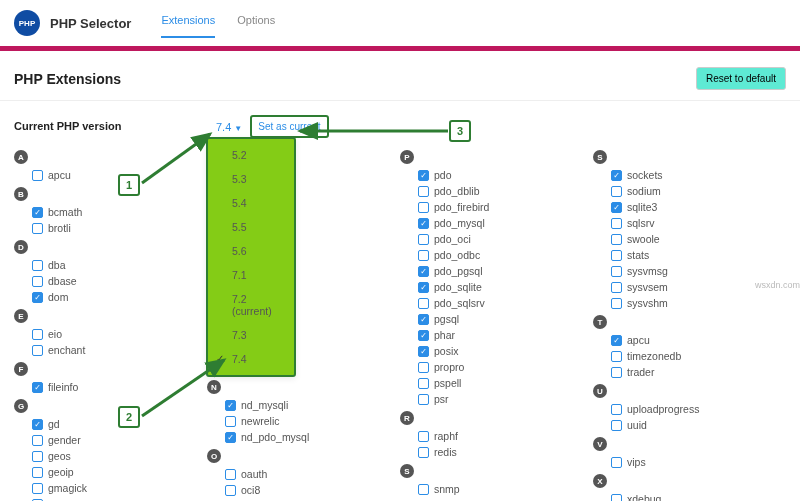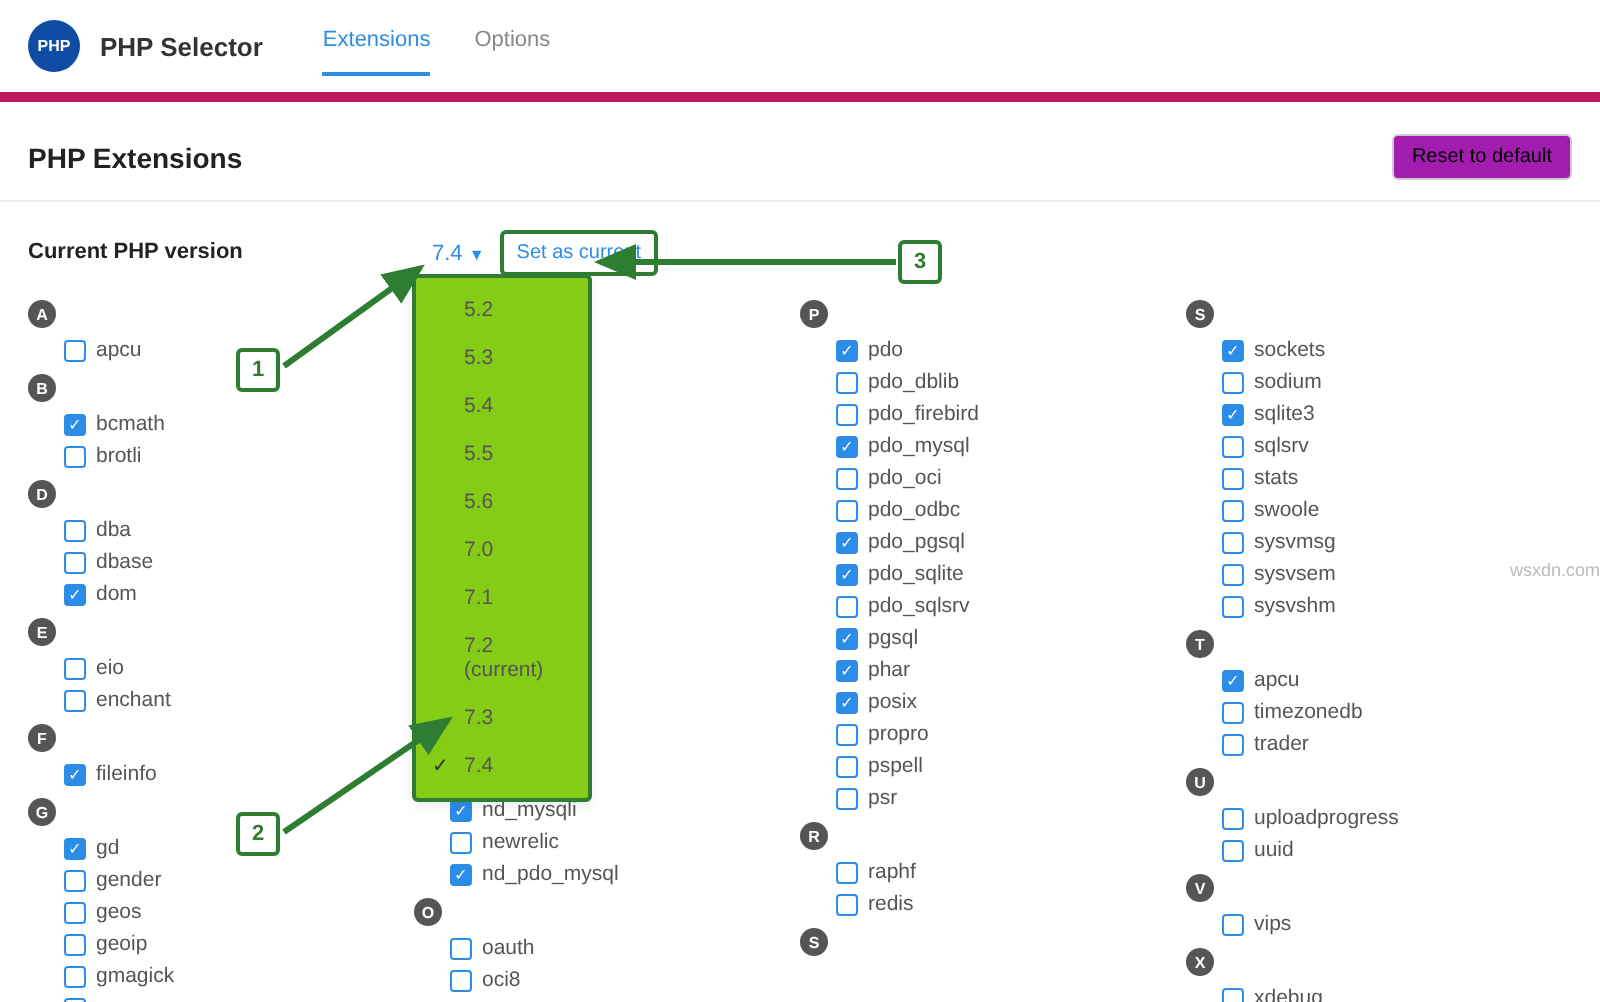--- a/index.html
+++ b/index.html
@@ -6,21 +6,21 @@
   body { font-family: -apple-system, BlinkMacSystemFont, "Segoe UI", Arial, sans-serif; font-size: 12px; color: #333; background: #fff; width: 800px; }
   .header { display: flex; align-items: center; padding: 8px 14px; border-bottom: 5px solid #be185d; }
   .logo { width: 26px; height: 26px; border-radius: 50%; background: #0f4ca3; position: relative; margin-right: 10px; }
   .logo::after { content: "PHP"; color: #fff; font-size: 8px; font-weight: bold; position: absolute; top: 50%; left: 50%; transform: translate(-50%, -50%); }
   .app-title { font-weight: 600; font-size: 13px; color: #333; margin-right: 30px; }
   .tabs { display: flex; gap: 22px; }
   .tab { font-size: 11px; color: #888; padding: 6px 0 10px; cursor: pointer; }
   .tab.active { color: #2c8de6; border-bottom: 2px solid #2c8de6; }
   .page-title-row { display: flex; align-items: center; justify-content: space-between; padding: 16px 14px 10px; }
   .page-title { font-size: 14px; font-weight: 700; color: #222; }
-  .reset-btn { font-size: 10px; border: 1px solid #ccc; background: #a21caf; padding: 5px 9px; border-radius: 3px; cursor: pointer; }
+  .reset-btn { font-size: 10px; border: 1px solid #ccc; background: #5eead4; padding: 5px 9px; border-radius: 3px; cursor: pointer; }
   .divider { height: 1px; background: #eee; margin-bottom: 8px; }
   .version-row { display: flex; align-items: flex-start; padding: 6px 14px 0; position: relative; }
   .version-label { font-size: 11px; font-weight: 700; color: #222; width: 200px; padding-top: 5px; }
   .version-picker { display: flex; align-items: center; gap: 4px; position: relative; }
   .version-current { color: #2c8de6; font-size: 11px; cursor: pointer; padding: 4px 2px; }
   .caret { color: #2c8de6; font-size: 8px; }
   .set-current { font-size: 10px; color: #2c8de6; padding: 4px 6px; border: 2.5px solid #2e7d32; border-radius: 3px; cursor: pointer; margin-left: 2px; }
   .dropdown { position: absolute; top: 22px; left: -8px; width: 90px; background: #84cc16; border: 2.5px solid #2e7d32; border-radius: 3px; padding: 4px 0; box-shadow: 0 2px 6px rgba(0,0,0,.08); z-index: 5; }
   .dd-item { font-size: 10.5px; color: #555; padding: 6px 10px 6px 24px; cursor: pointer; position: relative; }
   .dd-item.selected::before { content: "✓"; position: absolute; left: 8px; top: 6px; font-size: 10px; color: #333; }
@@ -60,21 +60,20 @@
   <div class="version-label">Current PHP version</div>
   <div class="version-picker">
     <span class="version-current"><span>7.4</span> <span class="caret">▼</span></span>
     <span class="set-current">Set as current</span>
     <div class="dropdown" id="dropdown">
         <div class="dd-item">5.2</div>
         <div class="dd-item">5.3</div>
         <div class="dd-item">5.4</div>
         <div class="dd-item">5.5</div>
         <div class="dd-item">5.6</div>
-        <div class="dd-item">7.0</div>
         <div class="dd-item">7.1</div>
         <div class="dd-item">7.2 (current)</div>
         <div class="dd-item">7.3</div>
         <div class="dd-item selected">7.4</div>
       </div>
   </div>
 </div>
 
 <div class="columns">
   <div class="col" id="col1"><div class="letter">A</div><div class="ext">
@@ -189,39 +188,42 @@
         <span class="ext-name">pspell</span>
       </div><div class="ext">
         <span class="chk"></span>
         <span class="ext-name">psr</span>
       </div><div class="letter">R</div><div class="ext">
         <span class="chk"></span>
         <span class="ext-name">raphf</span>
       </div><div class="ext">
         <span class="chk"></span>
         <span class="ext-name">redis</span>
-      </div><div class="letter">S</div></div>
+      </div><div class="letter">S</div><div class="ext">
+        <span class="chk"></span>
+        <span class="ext-name">snmp</span>
+      </div></div>
   <div class="col" id="col4"><div class="letter">S</div><div class="ext">
         <span class="chk checked"></span>
         <span class="ext-name">sockets</span>
       </div><div class="ext">
         <span class="chk"></span>
         <span class="ext-name">sodium</span>
       </div><div class="ext">
         <span class="chk checked"></span>
         <span class="ext-name">sqlite3</span>
       </div><div class="ext">
         <span class="chk"></span>
         <span class="ext-name">sqlsrv</span>
       </div><div class="ext">
         <span class="chk"></span>
+        <span class="ext-name">swoole</span>
+      </div><div class="ext">
+        <span class="chk"></span>
         <span class="ext-name">stats</span>
-      </div><div class="ext">
-        <span class="chk"></span>
-        <span class="ext-name">swoole</span>
       </div><div class="ext">
         <span class="chk"></span>
         <span class="ext-name">sysvmsg</span>
       </div><div class="ext">
         <span class="chk"></span>
         <span class="ext-name">sysvsem</span>
       </div><div class="ext">
         <span class="chk"></span>
         <span class="ext-name">sysvshm</span>
       </div><div class="letter">T</div><div class="ext">

